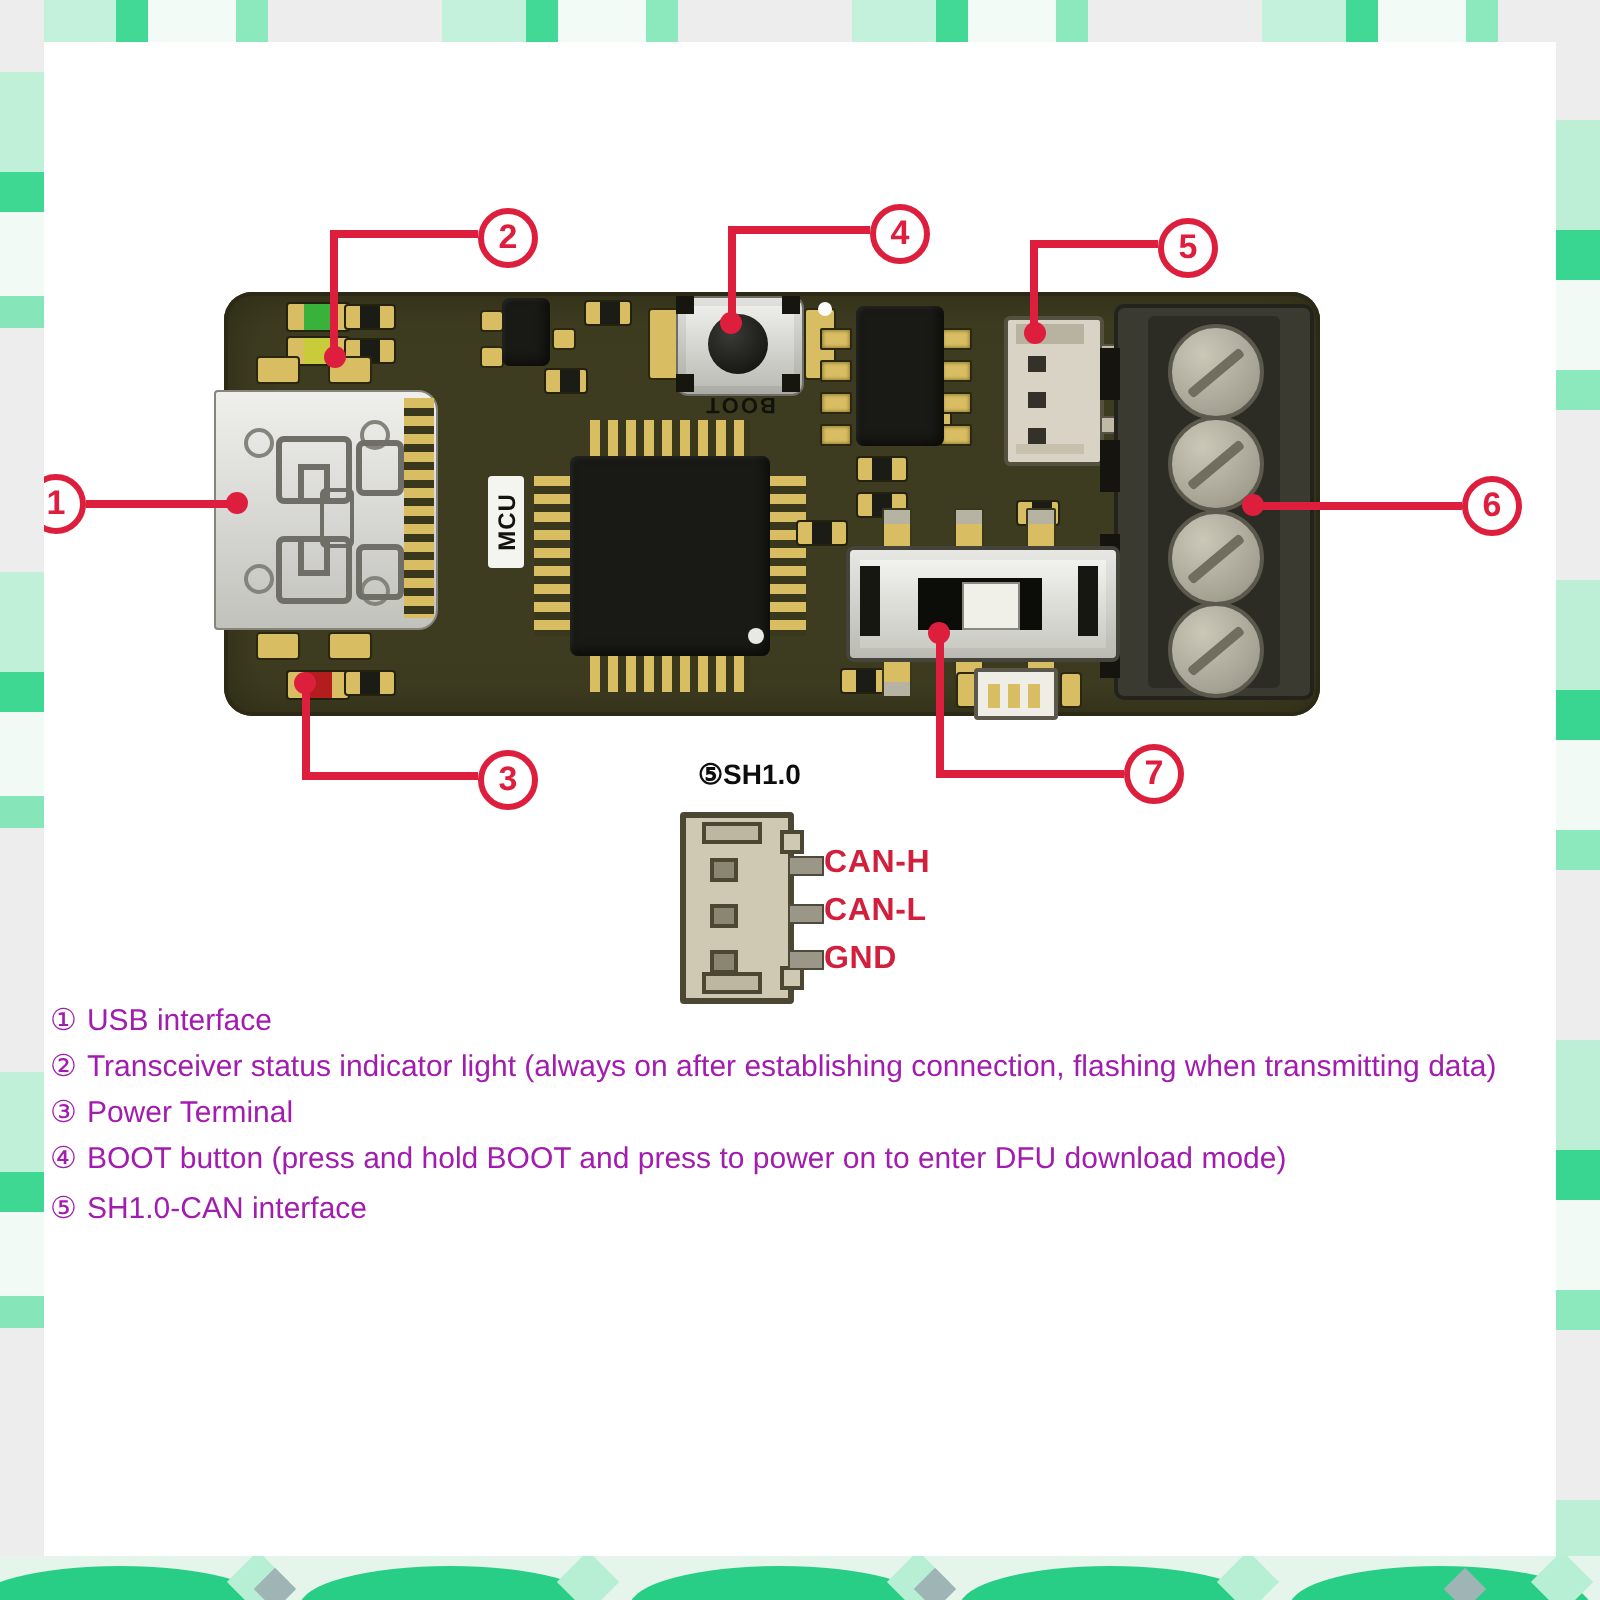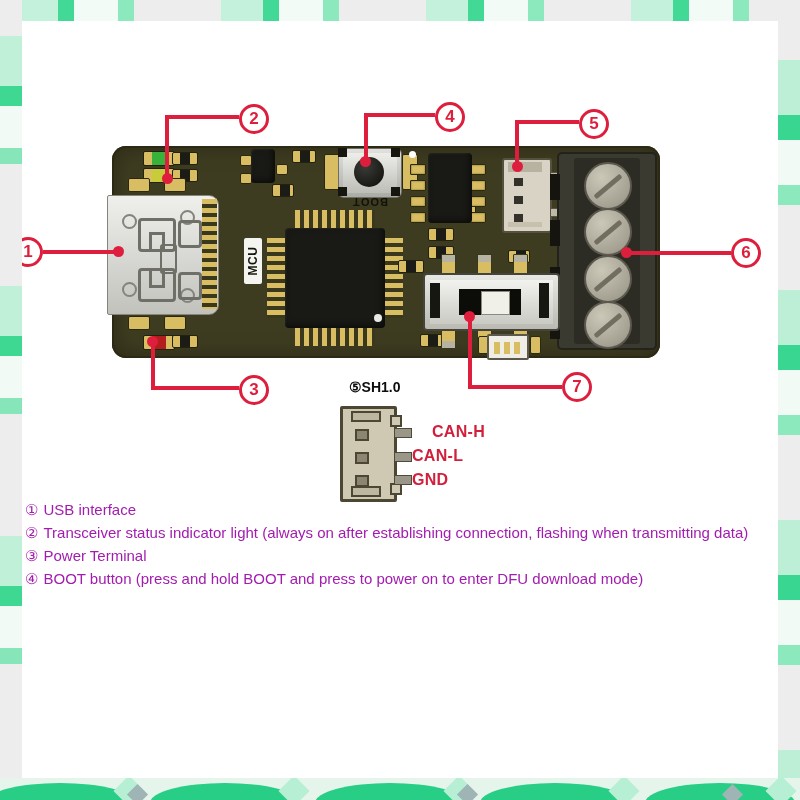--- a/index.html
+++ b/index.html
@@ -274,24 +274,25 @@
         <div class="abs dlip" style="left:8px;top:77px;width:26px;height:7px;"></div>
         <div class="abs dhole" style="left:12px;top:20px;"></div>
         <div class="abs dhole" style="left:12px;top:43px;"></div>
         <div class="abs dhole" style="left:12px;top:66px;"></div>
         <div class="abs" style="left:47px;top:6px;width:8px;height:8px;background:#cfc8b2;border:2px solid #4b4733;"></div>
         <div class="abs" style="left:47px;top:74px;width:8px;height:8px;background:#cfc8b2;border:2px solid #4b4733;"></div>
       </div>
       <div class="abs dpin" style="left:394px;top:428px;"></div>
       <div class="abs dpin" style="left:394px;top:452px;"></div>
       <div class="abs dpin" style="left:394px;top:475px;"></div>
-      <div class="abs pinlabel" style="left:412px;top:423px;padding-left:20px;">CAN-H</div>
+      <div class="abs pinlabel" style="left:412px;top:423px;">CAN-H</div>
       <div class="abs pinlabel" style="left:412px;top:447px;">CAN-L</div>
       <div class="abs pinlabel" style="left:412px;top:471px;">GND</div>
 
       <div class="abs lrow" style="left:25px;top:501px;"><span class="lnum">①</span><span>USB interface</span></div>
       <div class="abs lrow" style="left:25px;top:524px;"><span class="lnum">②</span><span>Transceiver status indicator light (always on after establishing connection, flashing when transmitting data)</span></div>
       <div class="abs lrow" style="left:25px;top:547px;"><span class="lnum">③</span><span>Power Terminal</span></div>
       <div class="abs lrow" style="left:25px;top:570px;"><span class="lnum">④</span><span>BOOT button (press and hold BOOT and press to power on to enter DFU download mode)</span></div>
+      <div class="abs lrow" style="left:25px;top:595px;"><span class="lnum">⑤</span><span>SH1.0-CAN interface</span></div>
 
     </div>
   </div>
 </div>
 
 </body></html>

